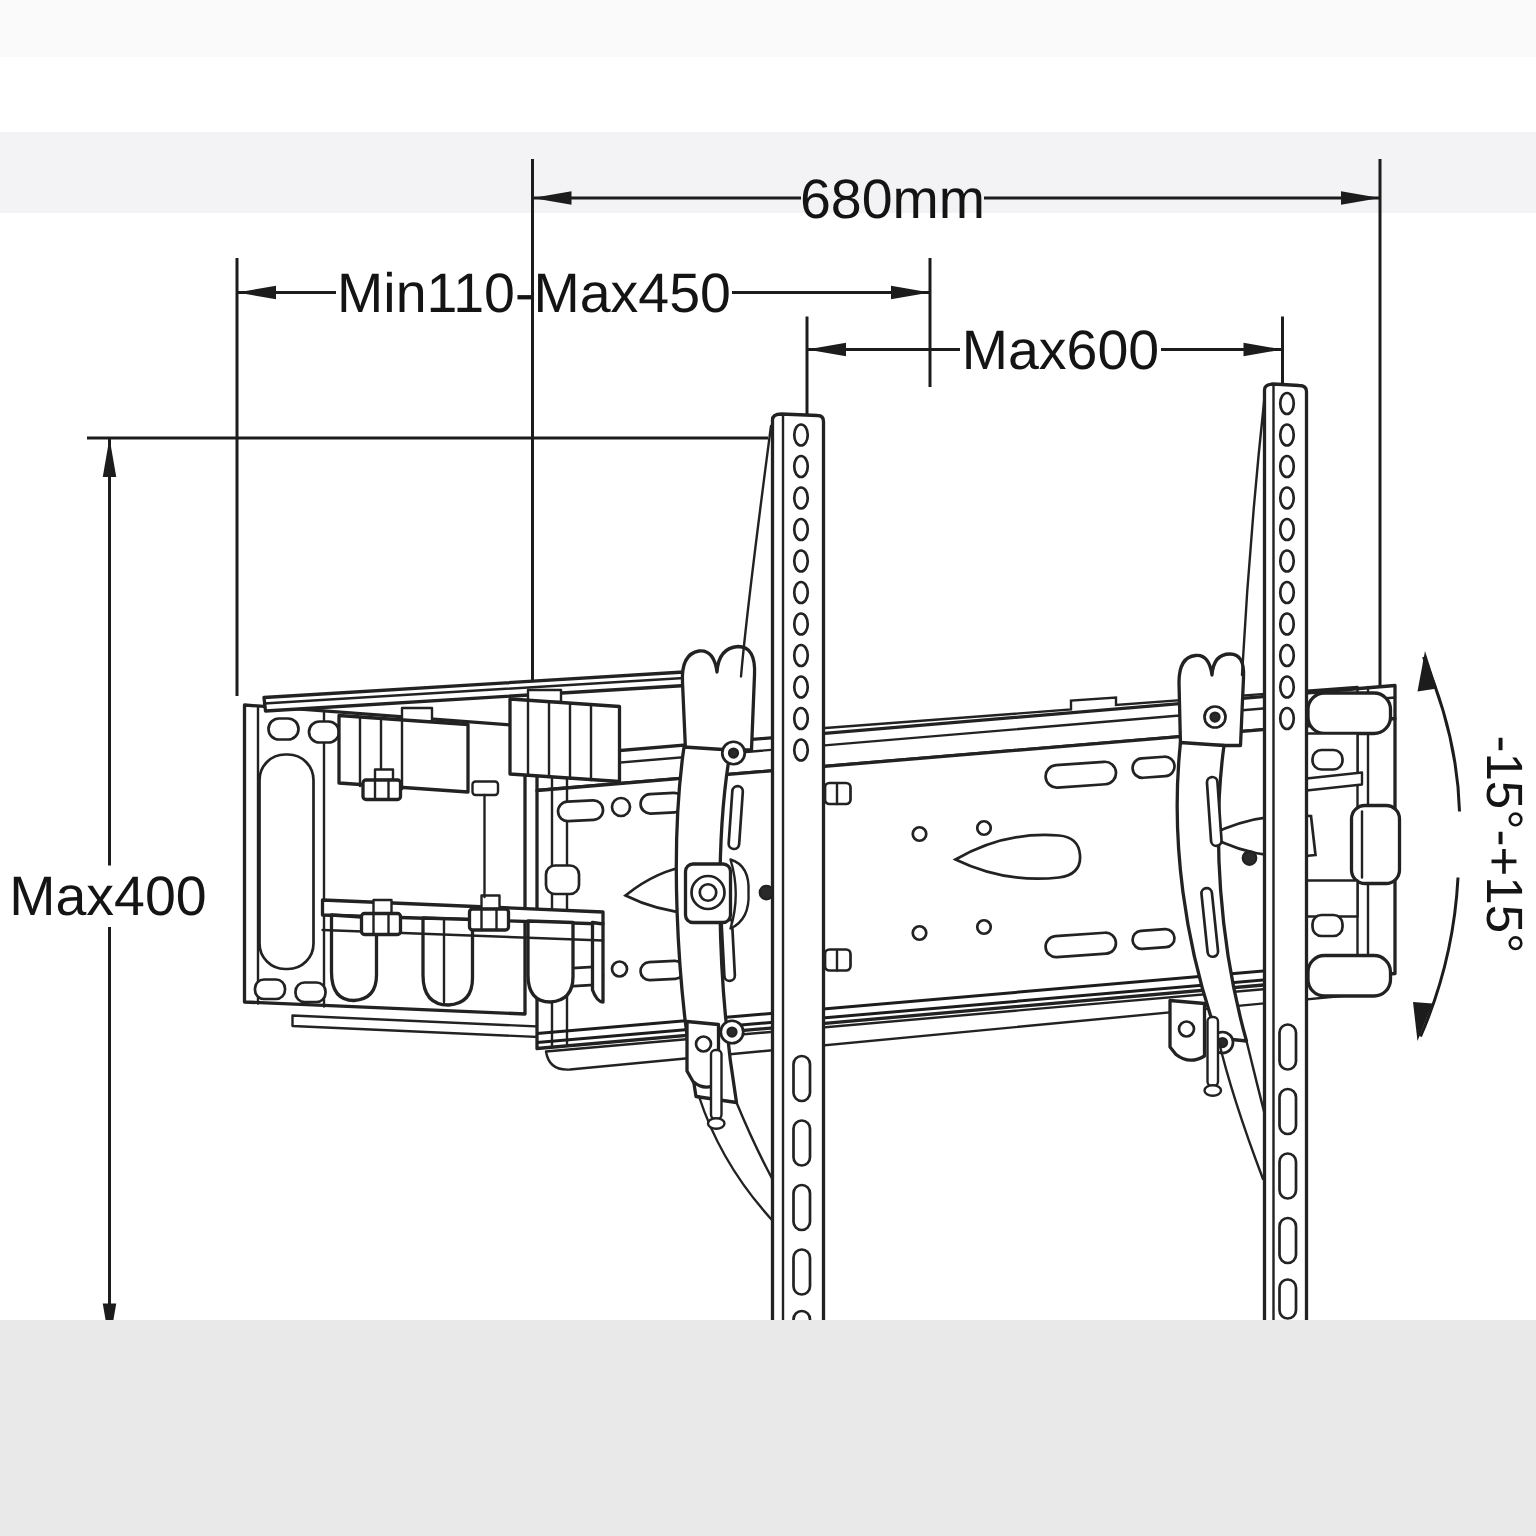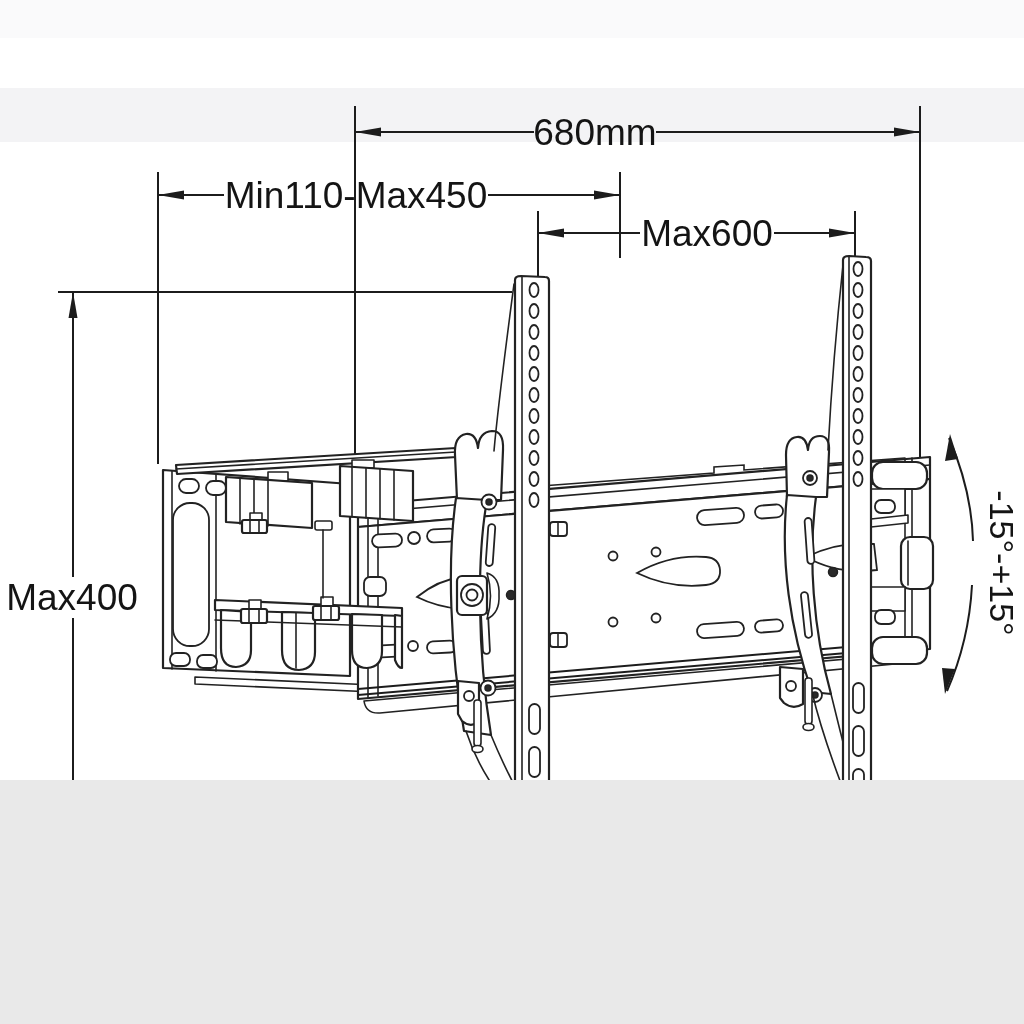--- a/index.html
+++ b/index.html
@@ -1,17 +1,17 @@
 <!DOCTYPE html>
 <html><head>
 <meta charset="utf-8">
 <style>
   html,body{margin:0;padding:0;background:#e9e9e9;}
   .page{
-    width:1024px;height:780px;position:relative;margin:0 auto;
+    width:1024px;height:880px;position:relative;margin:0 auto;
     background:#ffffff;overflow:hidden;
     font-family:"Liberation Sans", sans-serif;
   }
   svg{display:block;}
   .band{stroke:none;}
   .ln{stroke:#1c1c1c;stroke-width:2;fill:none;}
   .part{stroke:#222222;stroke-width:2.2;fill:#ffffff;stroke-linejoin:round;stroke-linecap:round;}
   .part-thin{stroke:#222222;stroke-width:1.6;fill:#ffffff;stroke-linejoin:round;}
   .detail{stroke:#222222;stroke-width:1.6;fill:none;stroke-linecap:round;}
   .hole{stroke:#222222;stroke-width:1.8;fill:#ffffff;}

